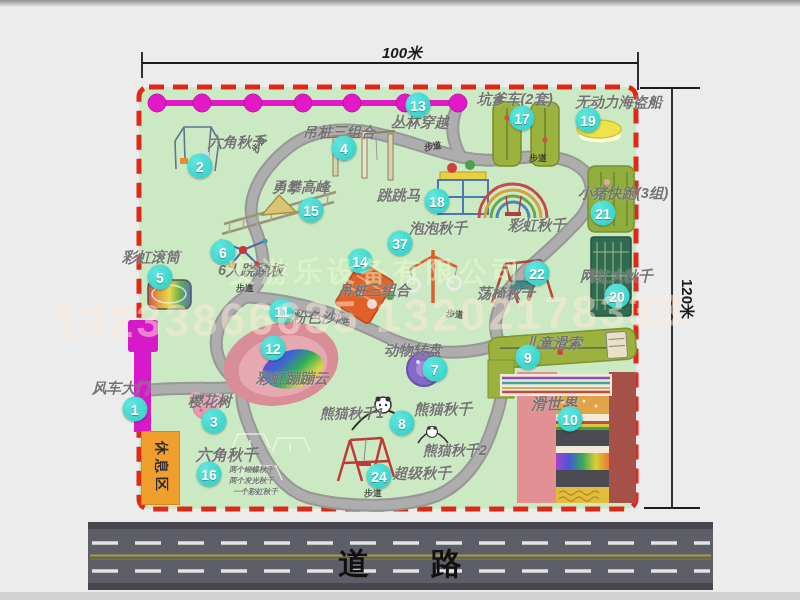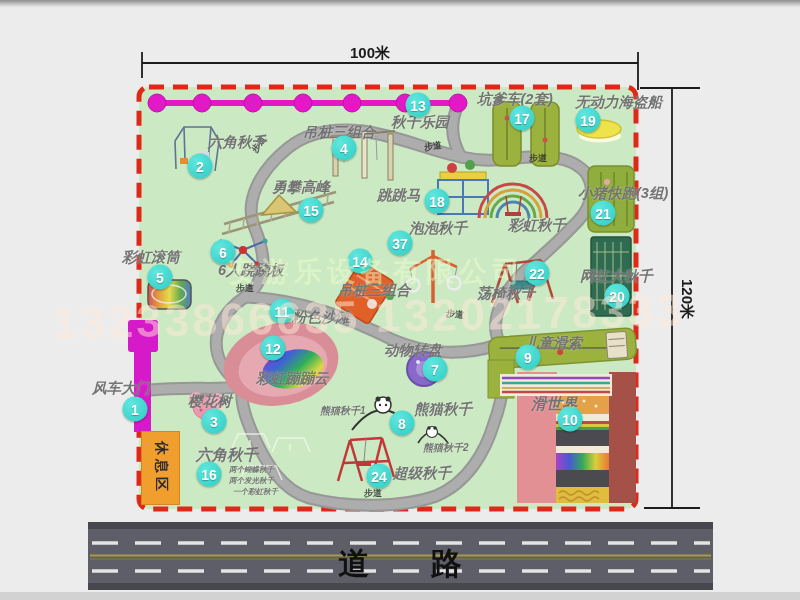--- a/index.html
+++ b/index.html
@@ -12,28 +12,28 @@
   .abs{position:absolute;}
   #stage{position:absolute;left:0;top:0;width:800px;height:600px;}
   #top-strip{left:0;top:0;width:800px;height:7px;background:linear-gradient(#8f8f8f,#e9e9e9);}
   #bottom-strip{left:0;top:592px;width:800px;height:8px;background:#d2d2d2;}
   #title{
     left:400px;top:8px;transform:translateX(-50%);
     font-size:19px;font-weight:800;color:#141414;letter-spacing:2px;
     border-bottom:3px solid #151515;padding:0 4px 3px 4px;white-space:nowrap;
   }
   .dim{font-size:15px;font-weight:700;color:#1a1a1a;white-space:nowrap;}
-  #dim-top{left:370px;top:44px;transform:translateX(-50%);}
+  #dim-top{left:402px;top:44px;transform:translateX(-50%);font-style:italic;}
   #dim-right{left:686px;top:299px;transform:translate(-50%,-50%) rotate(90deg);}
   svg{position:absolute;left:0;top:0;}
   .lbl{
     position:absolute;z-index:20;font-size:14.5px;font-weight:700;color:#737373;
     white-space:nowrap;text-shadow:0 0 2px rgba(255,255,255,.45);line-height:1;font-style:italic;
   }
-  .lbl.sm{font-size:10px;font-weight:700;}
+  .lbl.sm{font-size:14px;font-weight:700;}
   .lbl.tiny{font-size:7.5px;font-weight:700;letter-spacing:0;}
   .badge{
     position:absolute;z-index:21;width:25px;height:25px;border-radius:50%;
     background:radial-gradient(circle at 35% 30%,#5fe7de,#2fccc4);
     color:#fff;font-size:14px;font-weight:800;
     display:flex;align-items:center;justify-content:center;
     transform:translate(-50%,-50%);
     box-shadow:0 1px 2px rgba(0,0,0,.35);
     text-shadow:0 1px 1px rgba(0,0,0,.3);line-height:1;
   }
@@ -409,21 +409,21 @@
   <div class="lbl" style="left:188px;top:394px">樱花树</div>
   <div class="lbl" style="left:303px;top:125px">吊桩三组合</div>
   <div class="lbl" style="left:122px;top:250px">彩虹滚筒</div>
   <div class="lbl" style="left:218px;top:263px">6人跷跷板</div>
   <div class="lbl" style="left:384px;top:343px">动物转盘</div>
   <div class="lbl" style="left:414px;top:402px">熊猫秋千</div>
   <div class="lbl" style="left:524px;top:336px">儿童滑索</div>
   <div class="lbl" style="left:531px;top:396px;font-size:15.5px">滑世界</div>
   <div class="lbl" style="left:292px;top:310px">粉色沙滩</div>
   <div class="lbl" style="left:256px;top:371px">彩虹蹦蹦云</div>
-  <div class="lbl" style="left:391px;top:115px">秋千乐园</div>
+  <div class="lbl" style="left:391px;top:115px">丛林穿越</div>
   <div class="lbl" style="left:338px;top:283px">吊桩三组合</div>
   <div class="lbl" style="left:272px;top:180px">勇攀高峰</div>
   <div class="lbl" style="left:196px;top:447px;font-size:15.5px">六角秋千</div>
   <div class="lbl" style="left:477px;top:92px">坑爹车(2套)</div>
   <div class="lbl" style="left:377px;top:188px">跳跳马</div>
   <div class="lbl" style="left:575px;top:95px">无动力海盗船</div>
   <div class="lbl" style="left:580px;top:269px">网红大秋千</div>
   <div class="lbl" style="left:578px;top:186px">小猪快跑(3组)</div>
   <div class="lbl" style="left:477px;top:286px">荡椅秋千</div>
   <div class="lbl" style="left:409px;top:221px">泡泡秋千</div>

